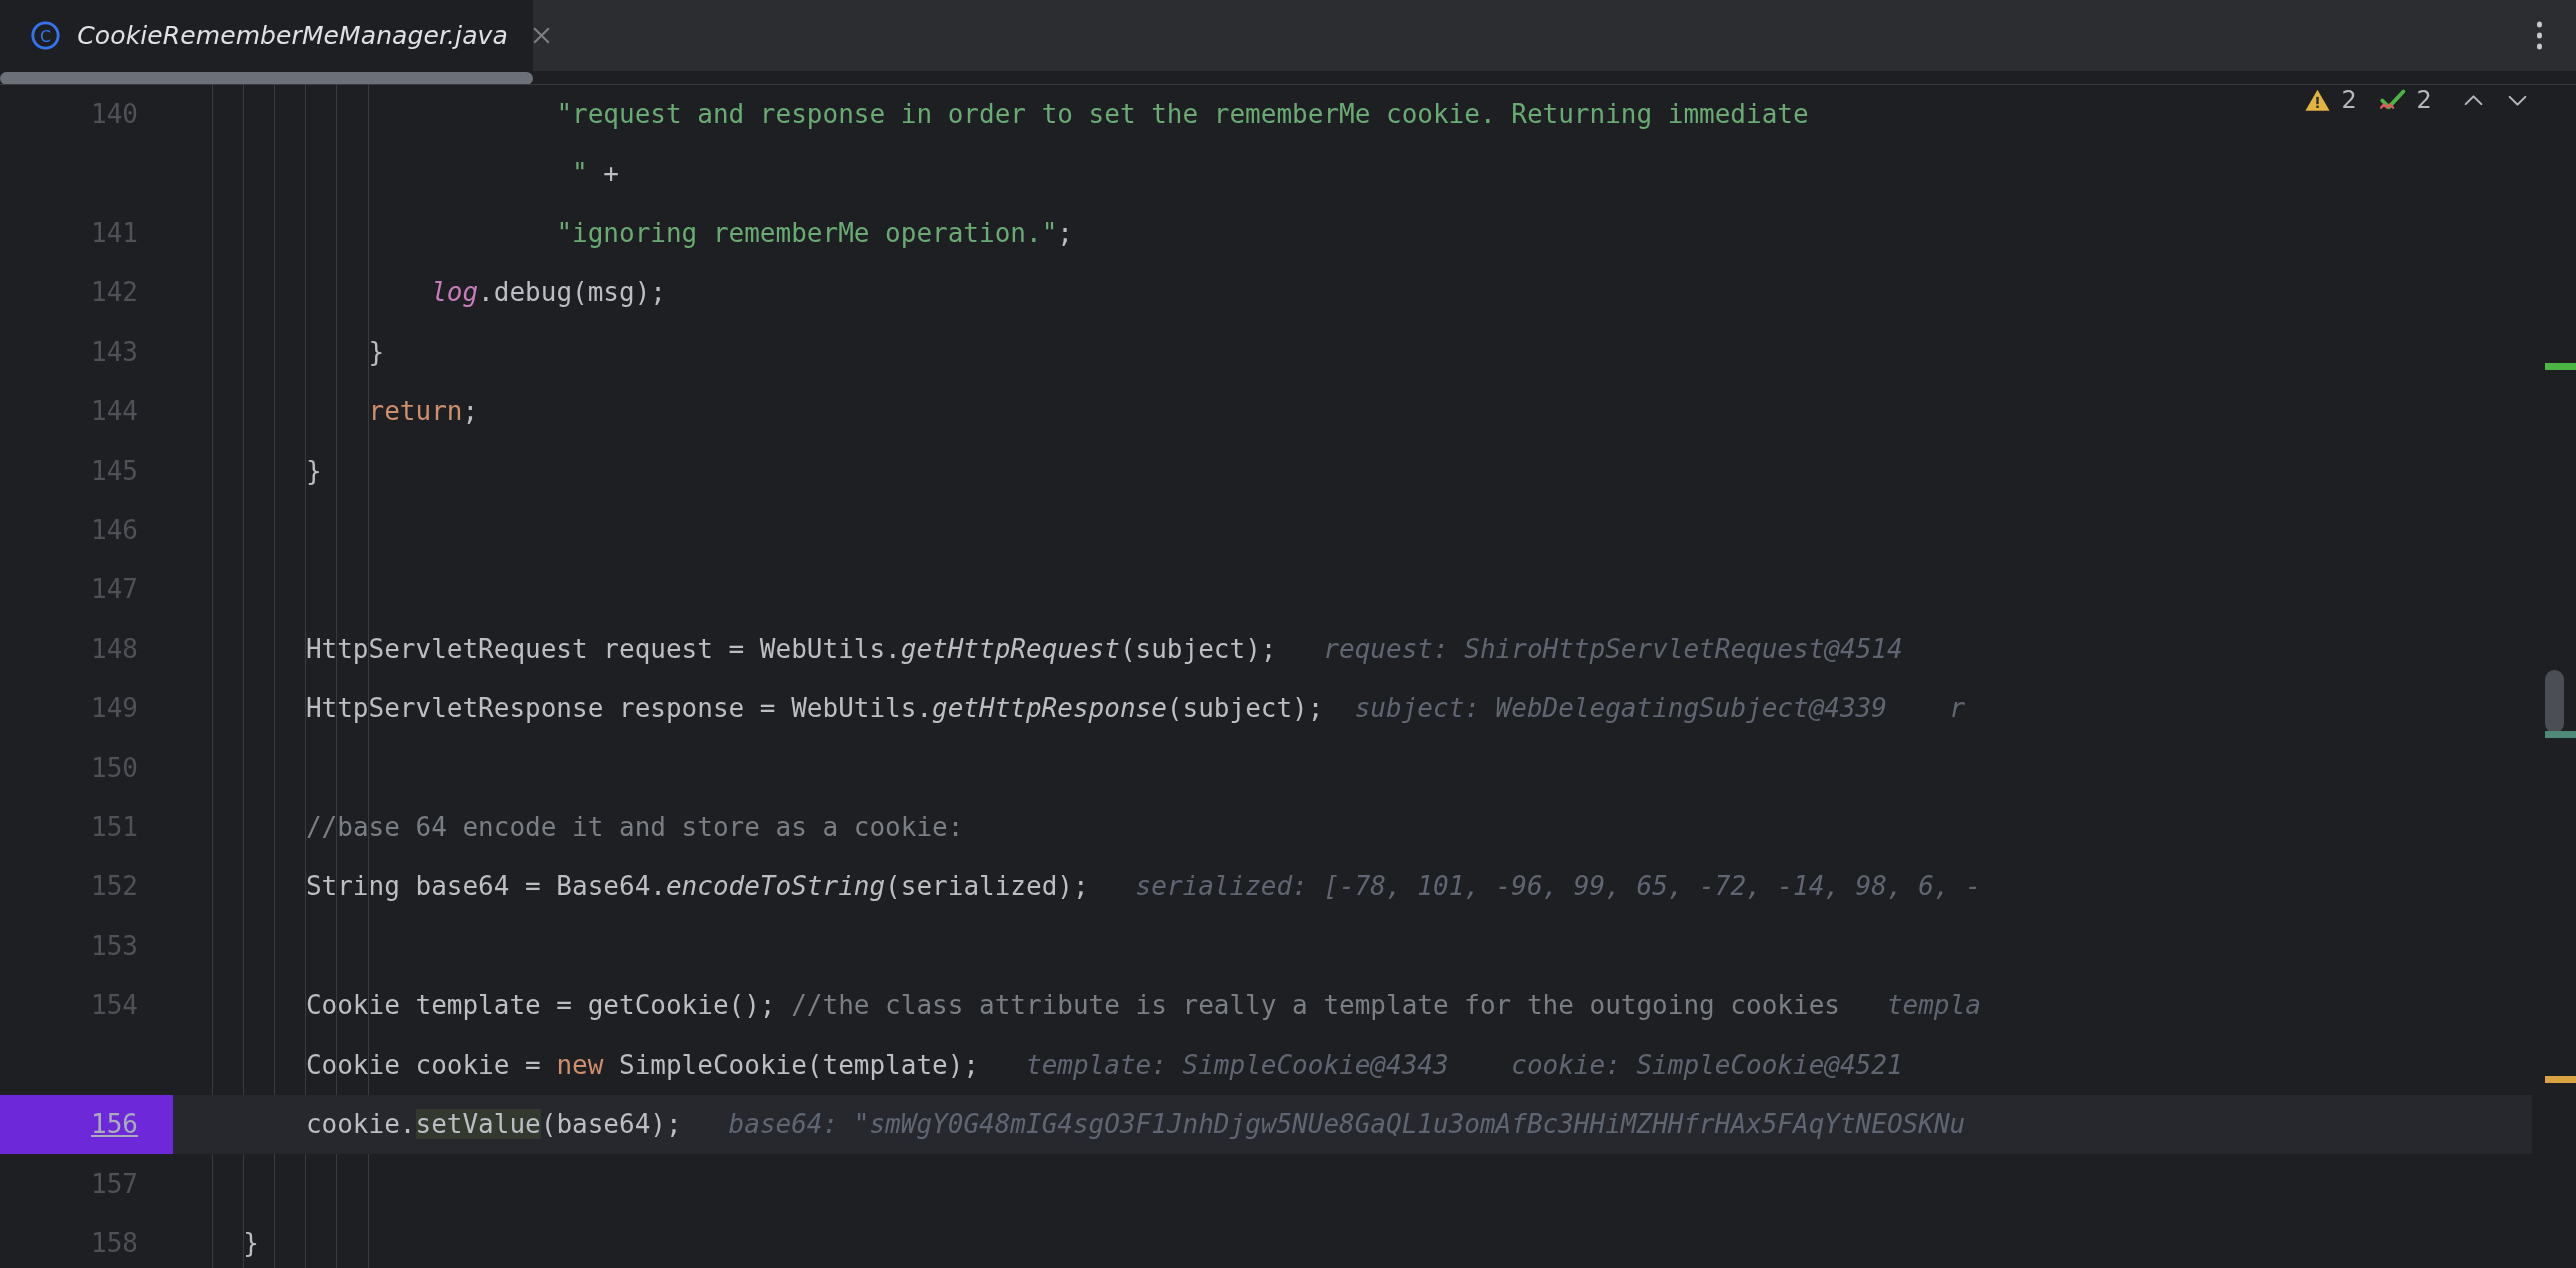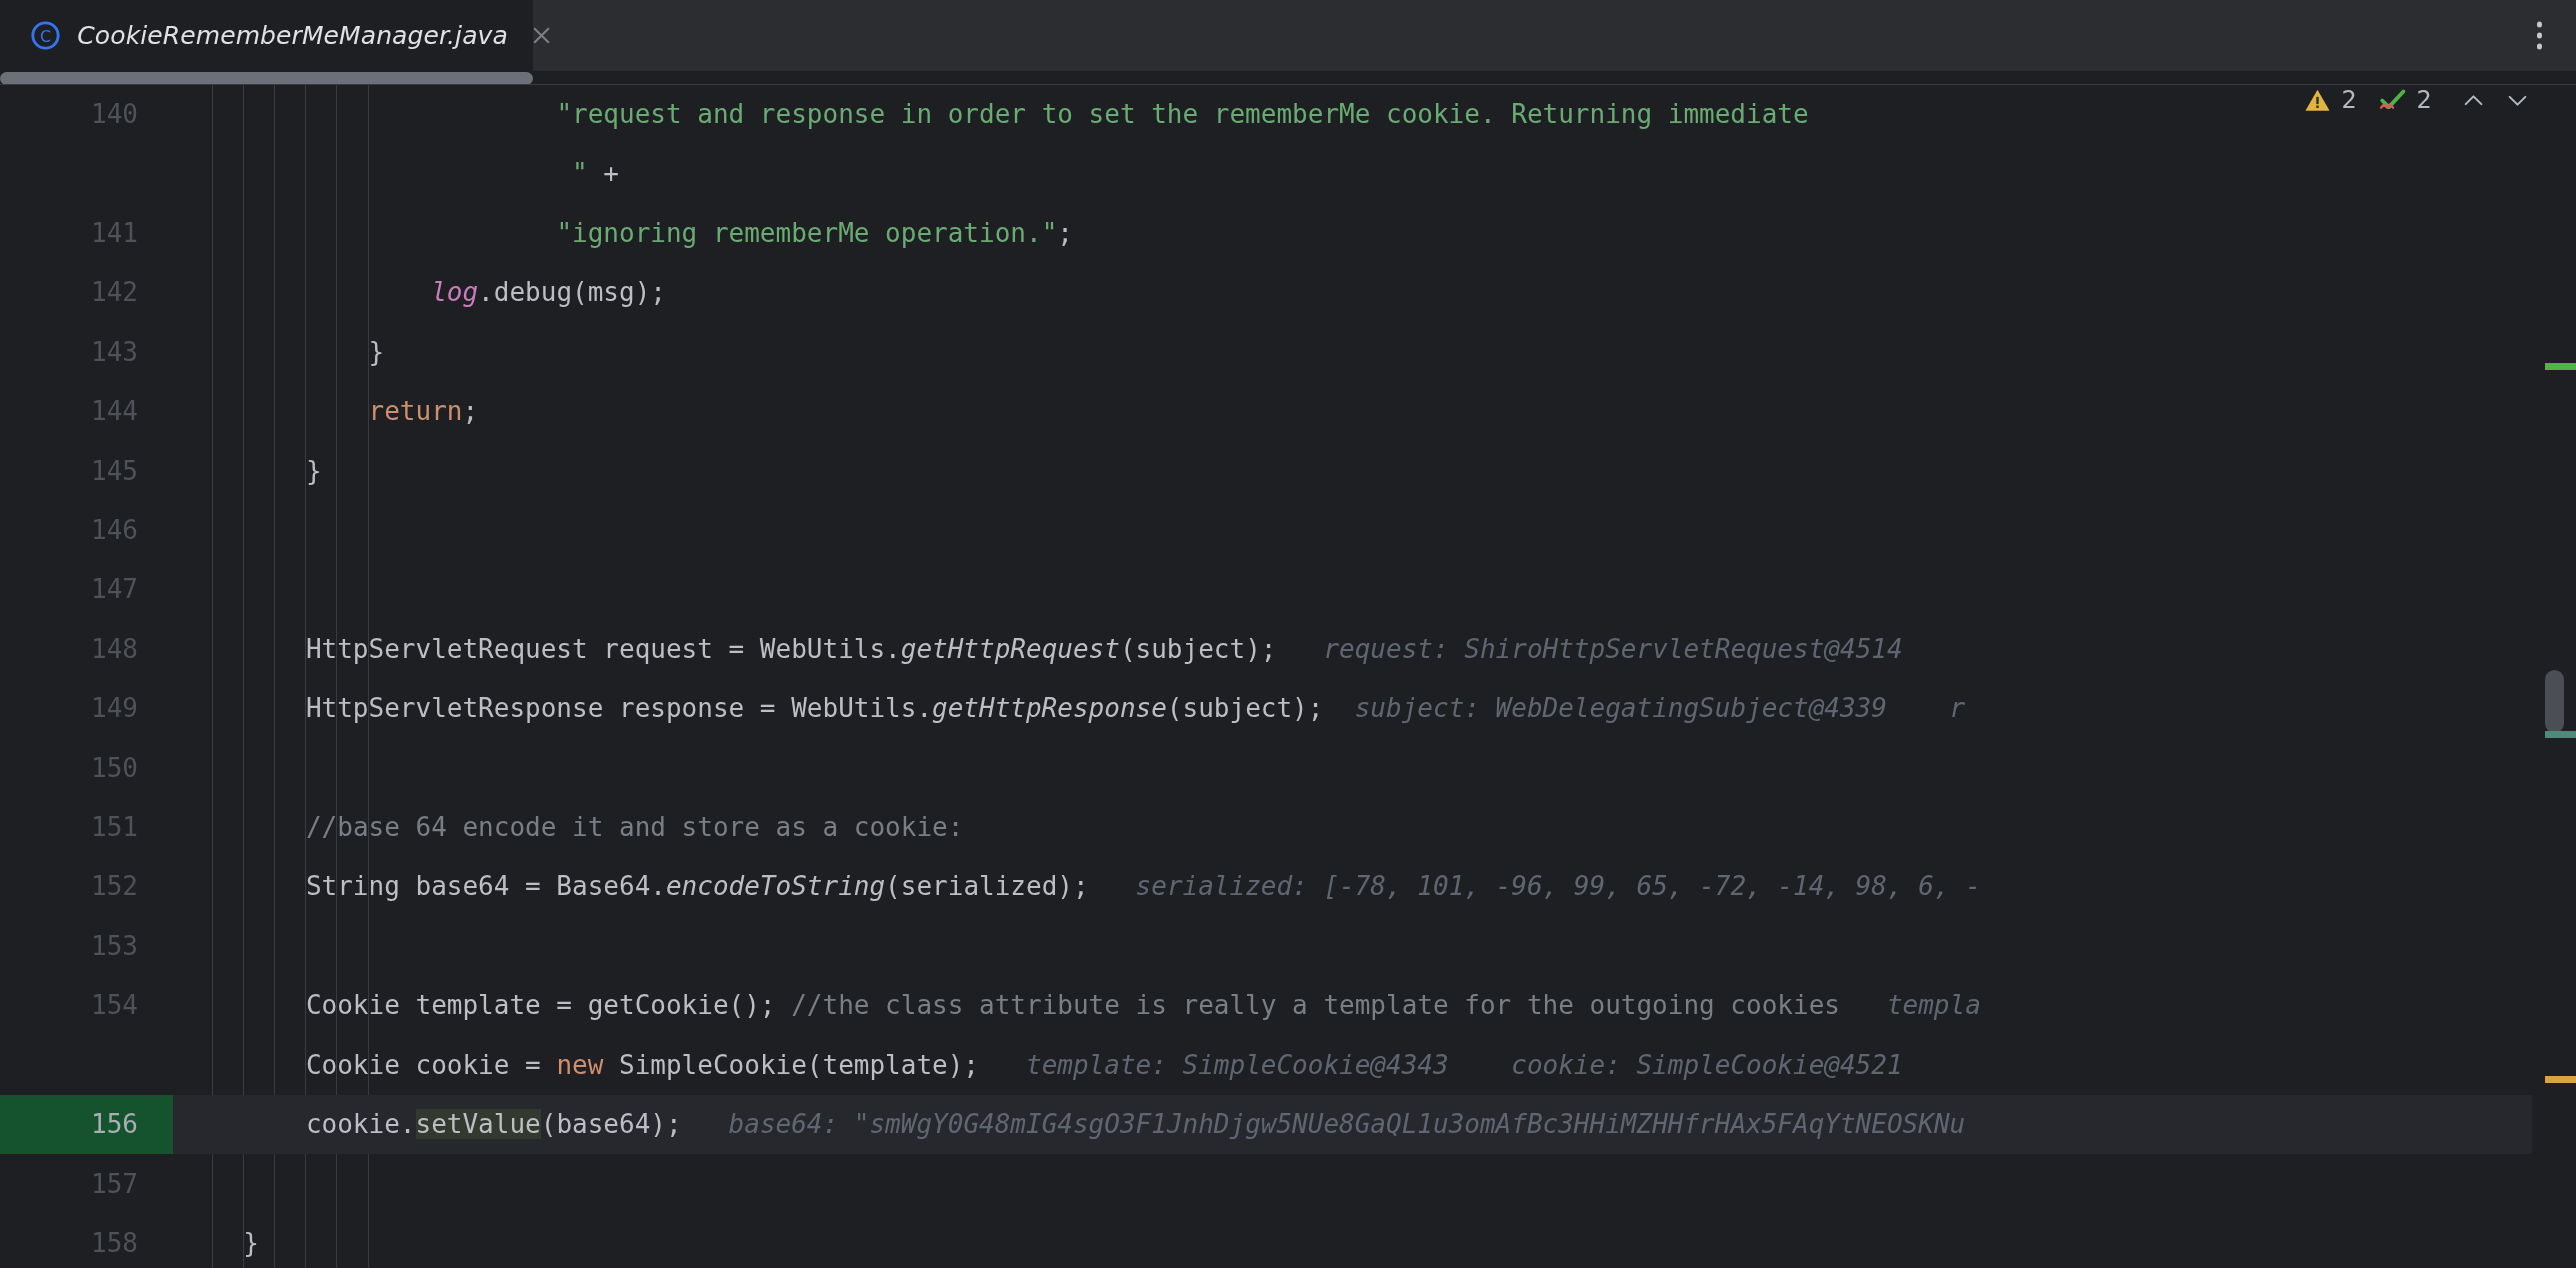--- a/index.html
+++ b/index.html
@@ -106,21 +106,21 @@
     position: absolute; left: 0;
     width: 173px; height: 59px;
     text-align: right;
     box-sizing: border-box;
     padding-right: 35px;
     font-family: "DejaVu Sans Mono", monospace;
     font-size: 26px;
     line-height: 59px;
     color: #4E5157;
   }
-  .gutter-row.current { color: #A8ADB6; background: #14532d; }
+  .gutter-row.current { color: #A8ADB6; background: #6d28d9; text-decoration: underline; }
 
   
   .code {
     position: absolute;
     top: 14.4px; left: 173px;
     width: 2404px; height: 1184px;
     overflow: hidden;
   }
   .line {
     position: absolute; left: 0;

